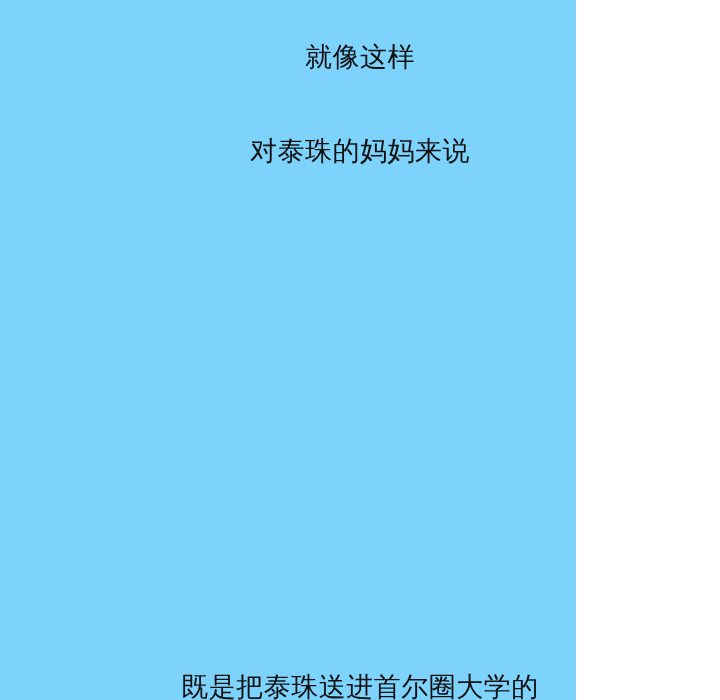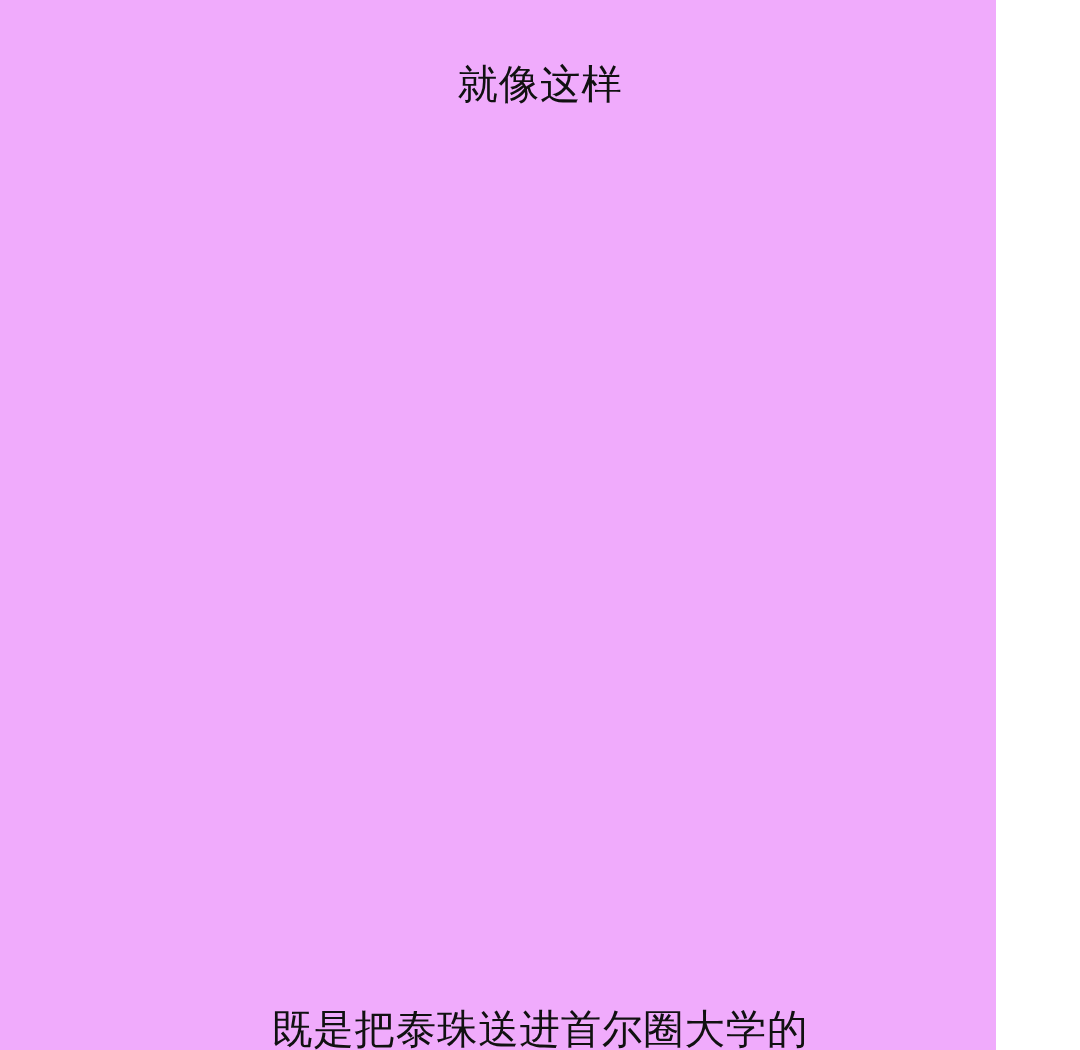--- a/index.html
+++ b/index.html
@@ -8,23 +8,23 @@
   }
   body {
     width: 720px;
     height: 700px;
     background: #ffffff;
     font-family: "Liberation Sans", sans-serif;
     overflow: hidden;
   }
   .page {
     position: relative;
-    width: 664px;
+    width: 576px;
     height: 700px;
-    background: #f0abfc;
+    background: #7dd3fc;
   }
   .text-block {
     position: absolute;
     left: 0;
     width: 720px;
     text-align: center;
     color: #111111;
     font-family: "DejaVu Sans", "Liberation Sans", sans-serif;
     font-size: 27px;
     line-height: 47px;
@@ -44,20 +44,21 @@
     
   }
 </style>
 </head>
 <body>
 
 <div class="page">
 
   <div class="text-block block-top">
     <span class="line clipped-top">就像这样</span>
+    <span class="line">对泰珠的妈妈来说</span>
   </div>
 
   <div class="text-block block-bottom">
     <span class="line">既是把泰珠送进首尔圈大学的</span>
     
   </div>
 
 </div>
 
 </body></html>

